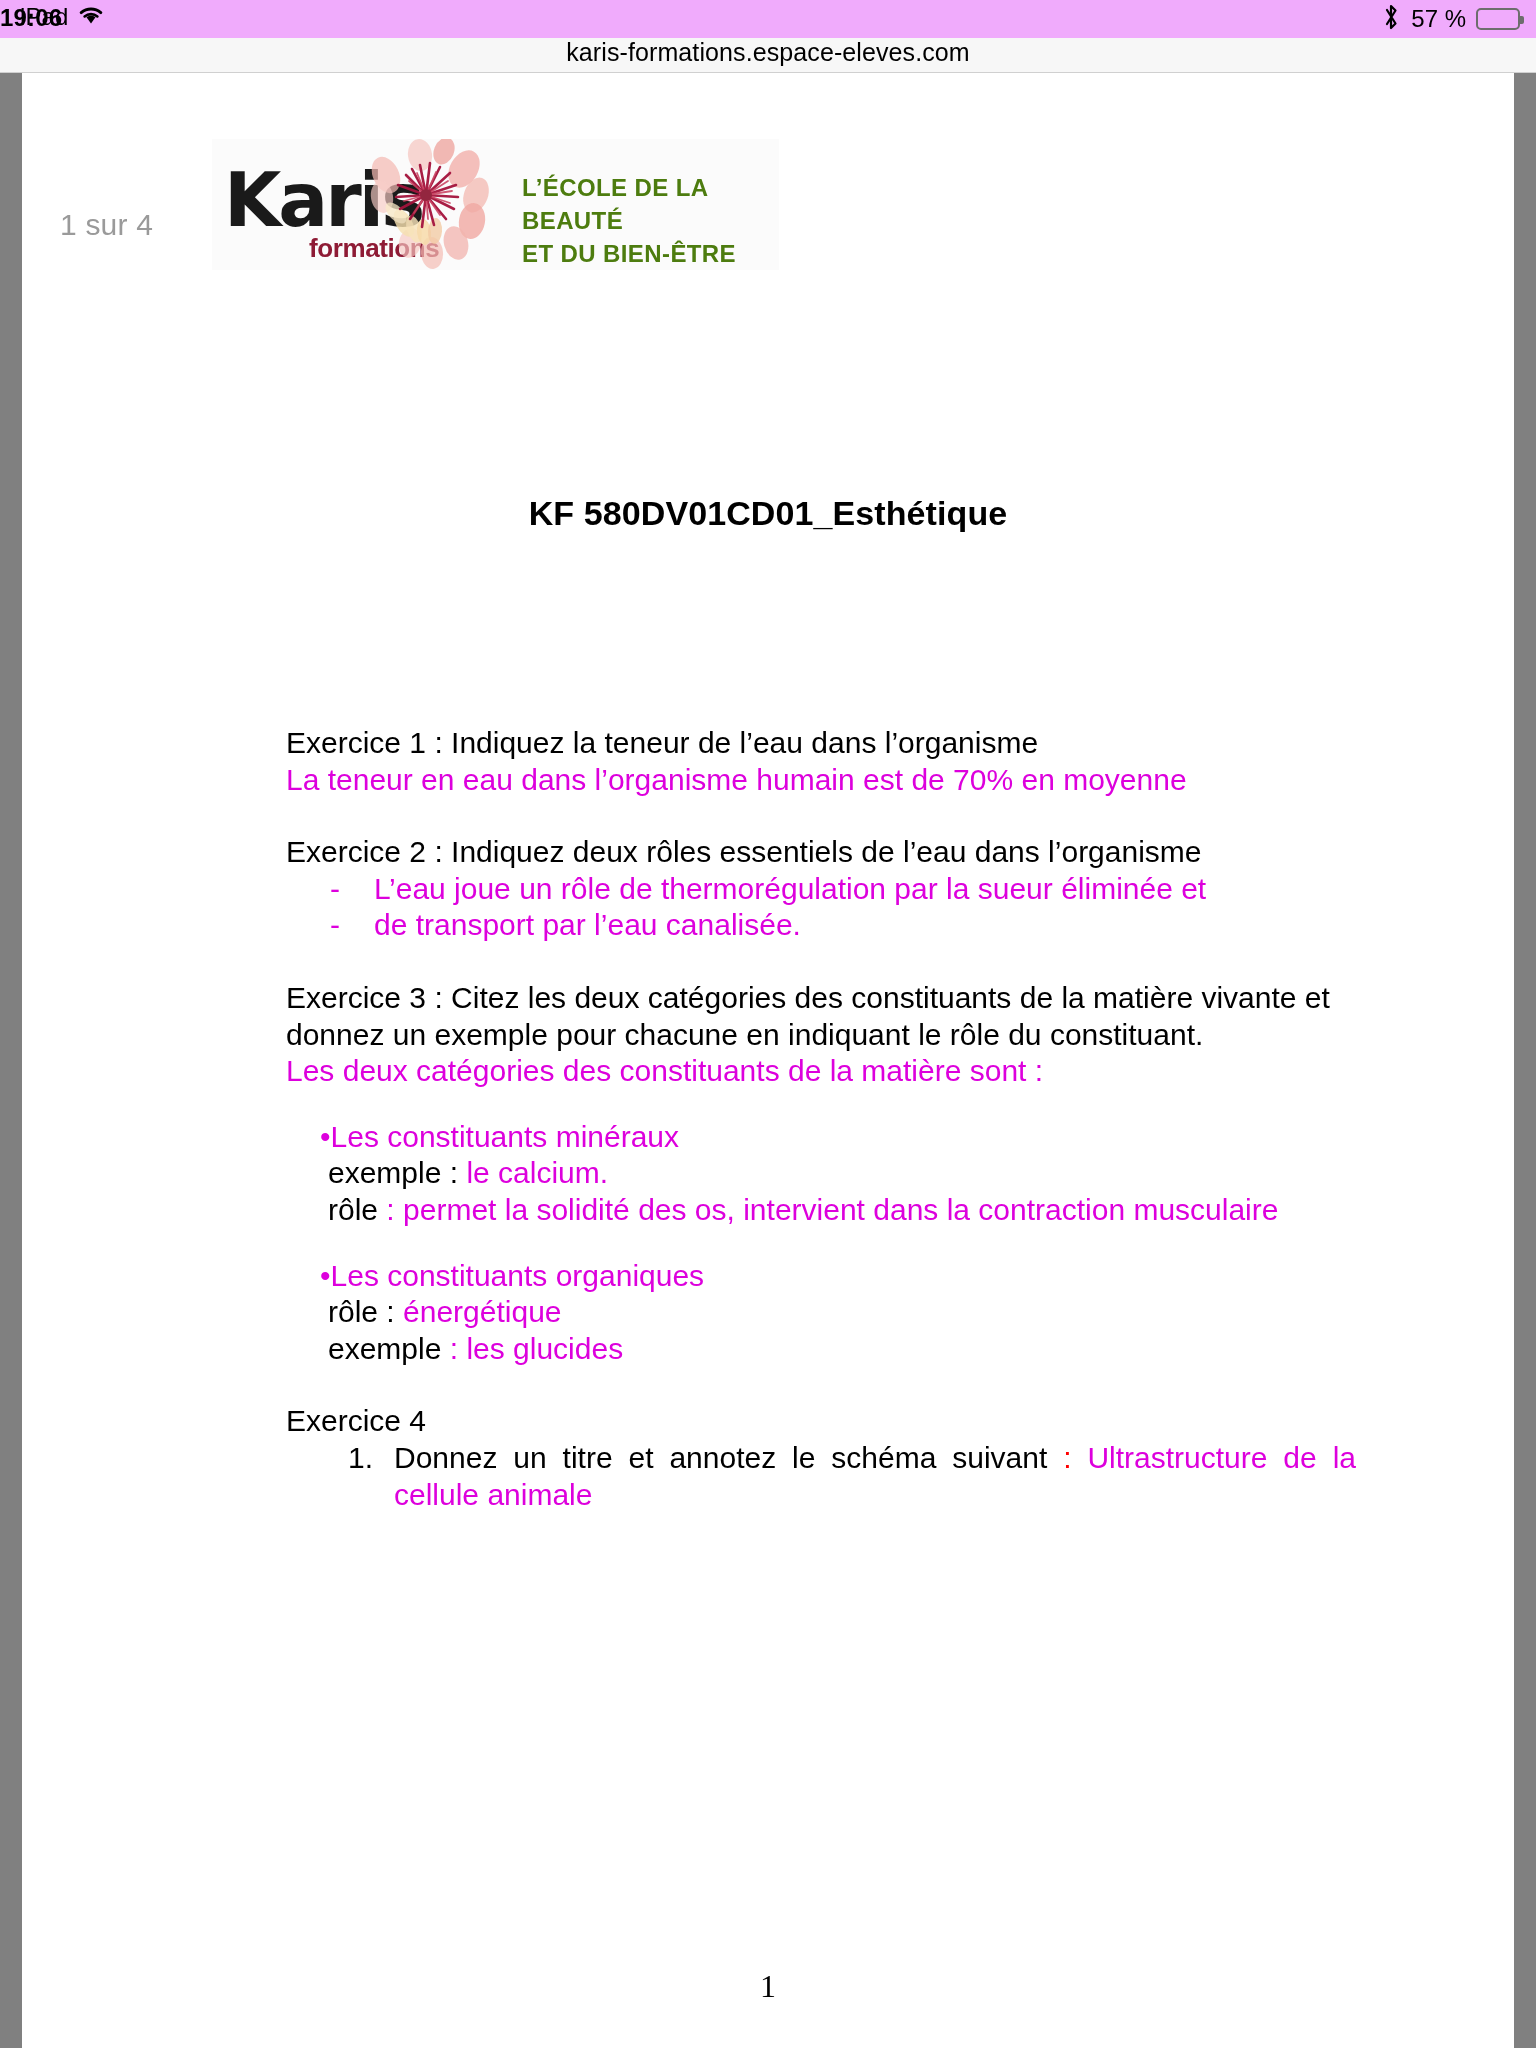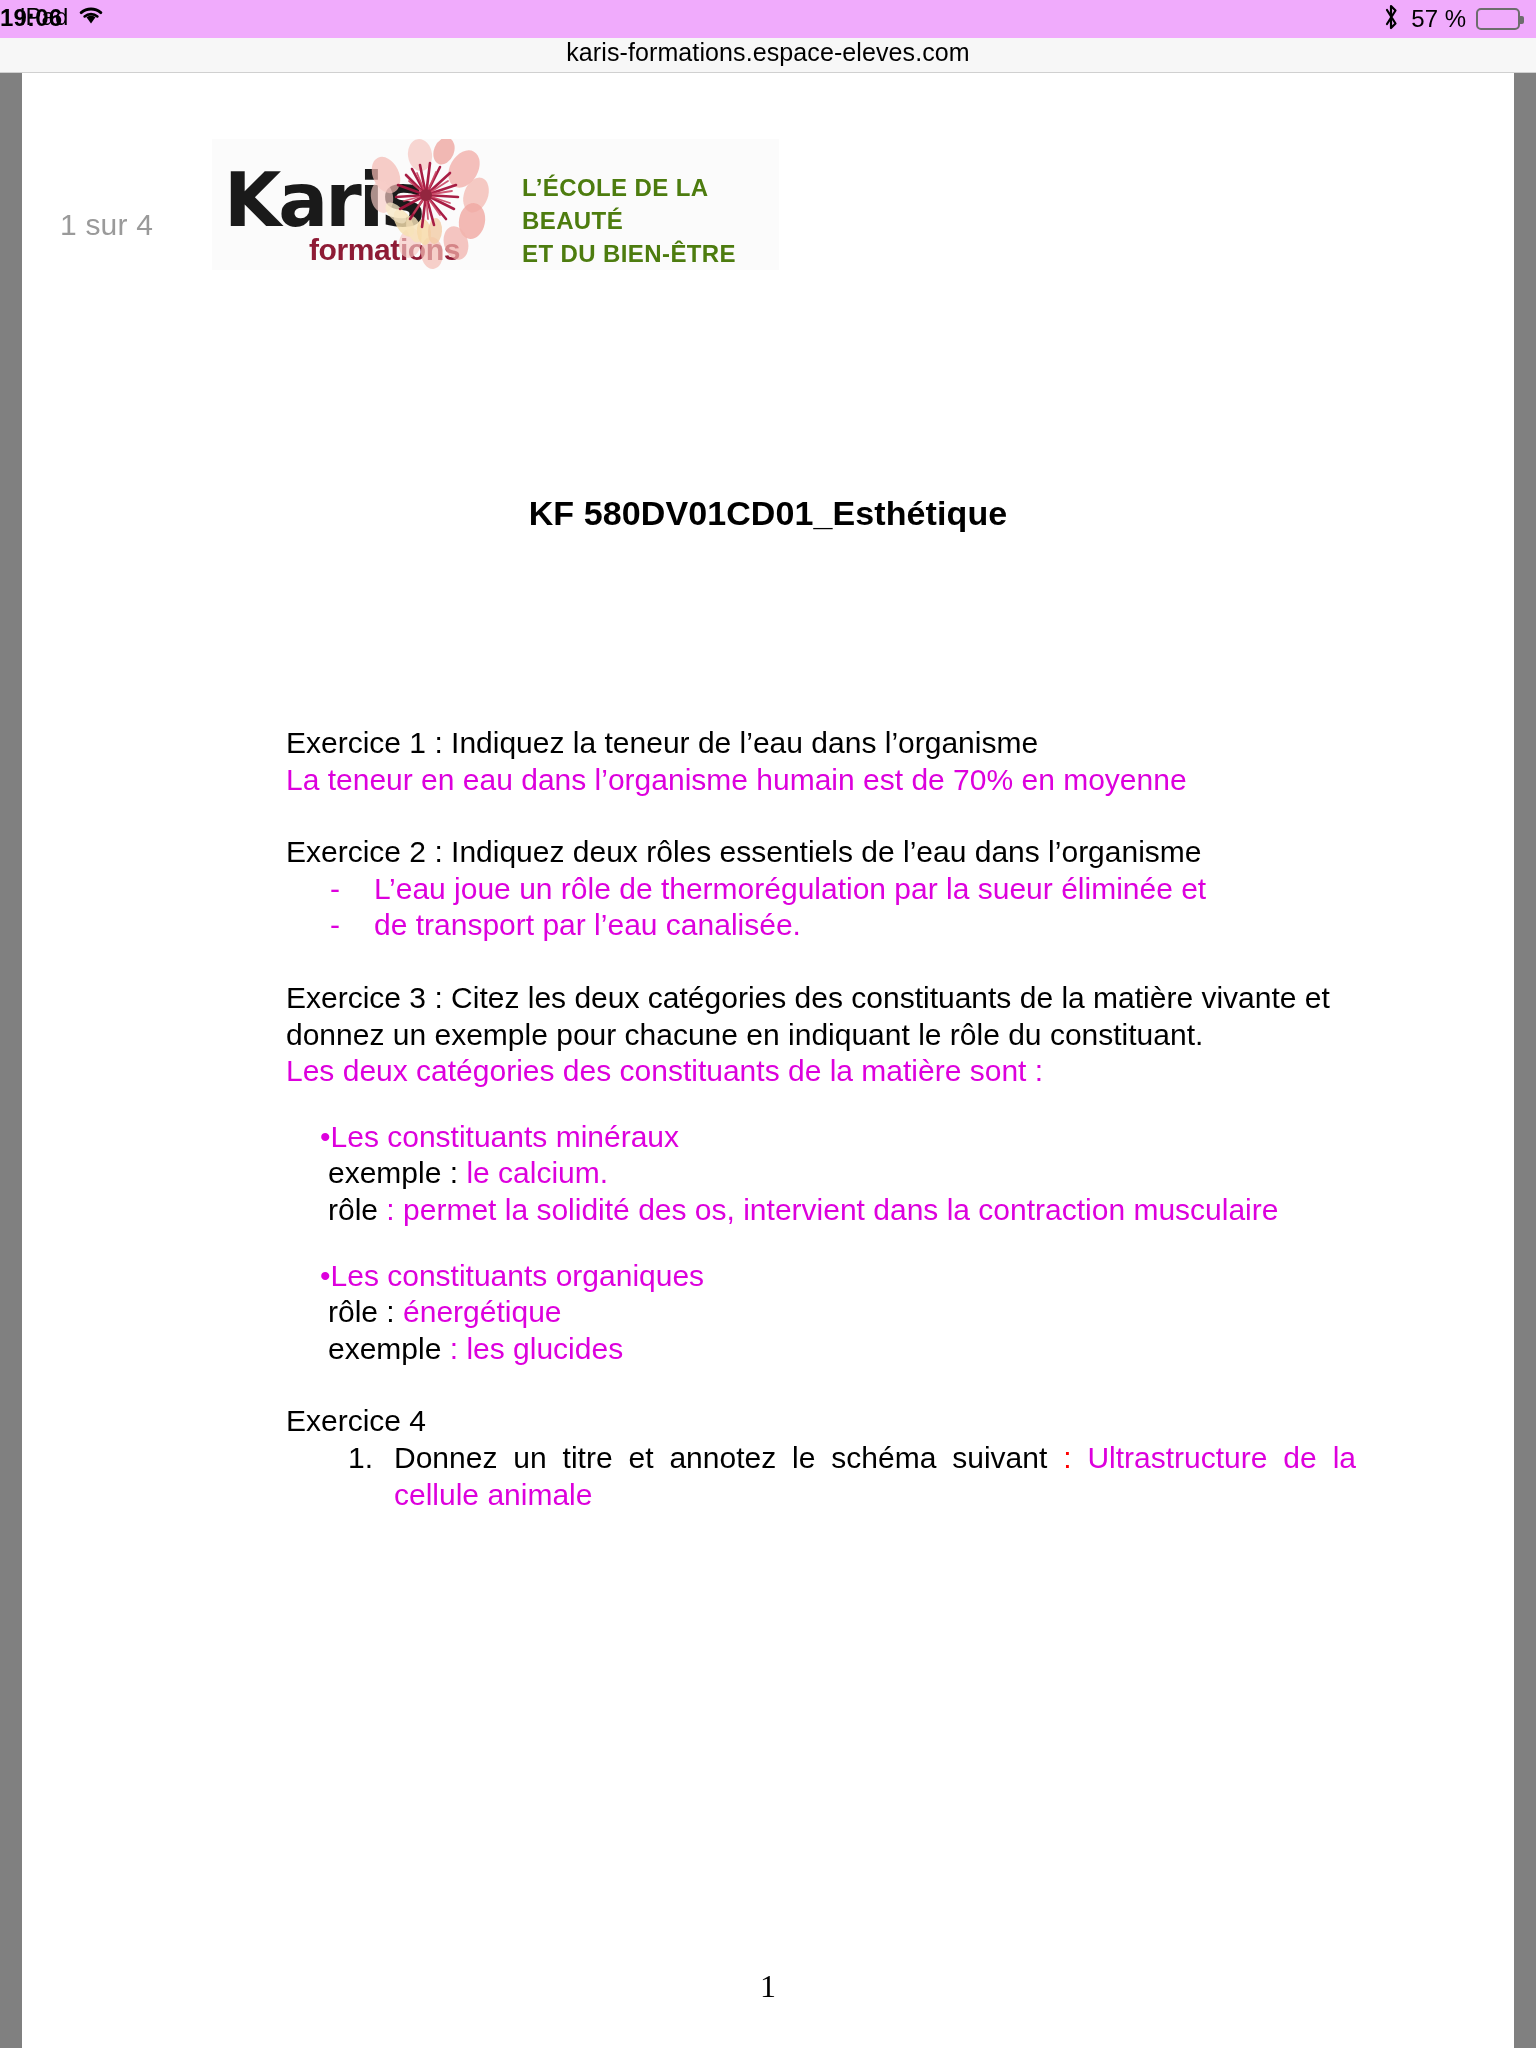--- a/index.html
+++ b/index.html
@@ -122,21 +122,21 @@
     font-weight: bold;
     color: #1a1a1a;
     letter-spacing: -3px;
     line-height: 1;
   }
   .logo-formations {
     position: absolute;
     left: 97px;
     top: 94px;
     font-family: "Liberation Sans", sans-serif;
-    font-size: 30px;
+    font-size: 26px;
     font-weight: bold;
     color: #8e1b35;
     letter-spacing: -0.4px;
   }
   .logo-burst {
     position: absolute;
     left: 148px;
     top: 0px;
     width: 140px;
     height: 131px;

